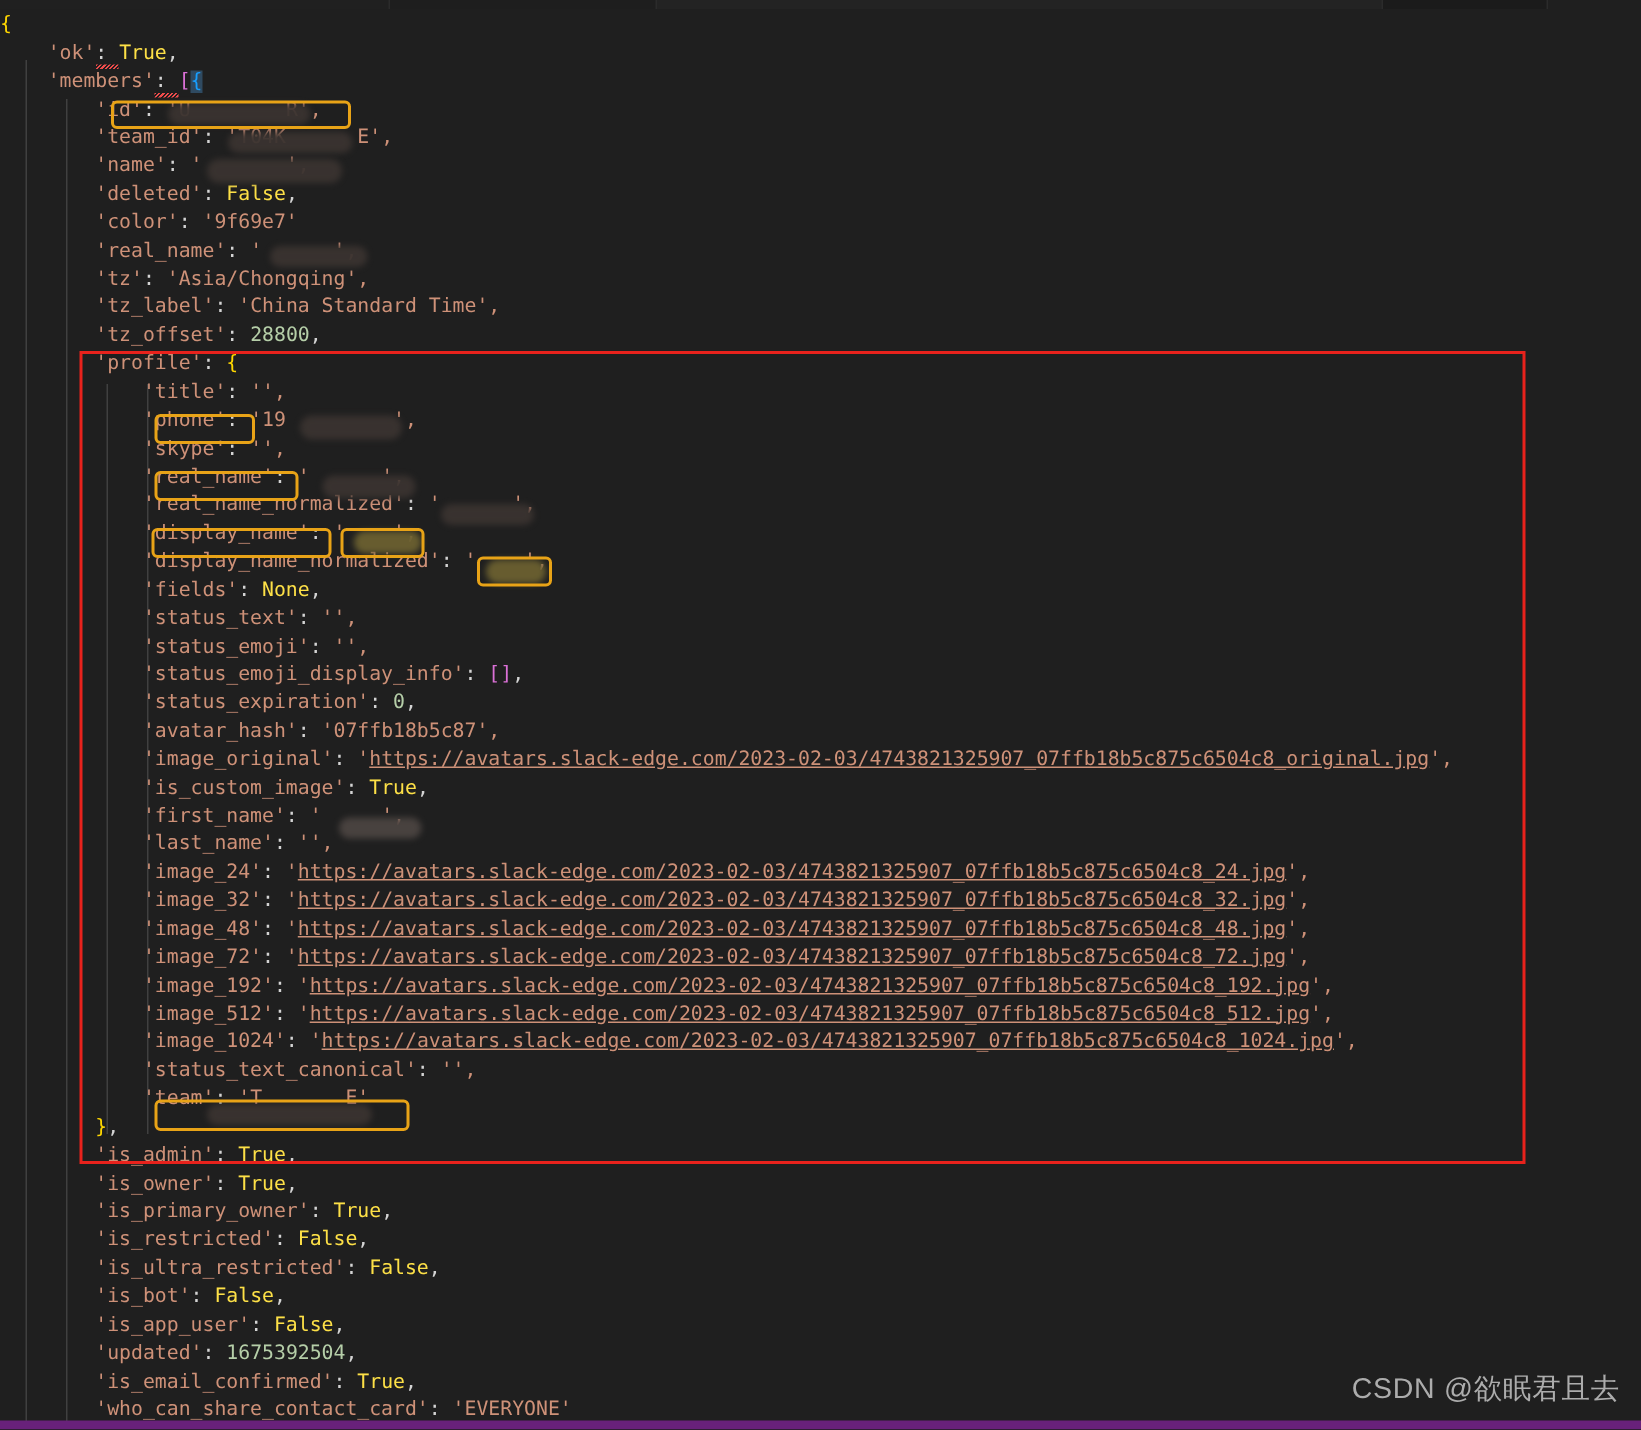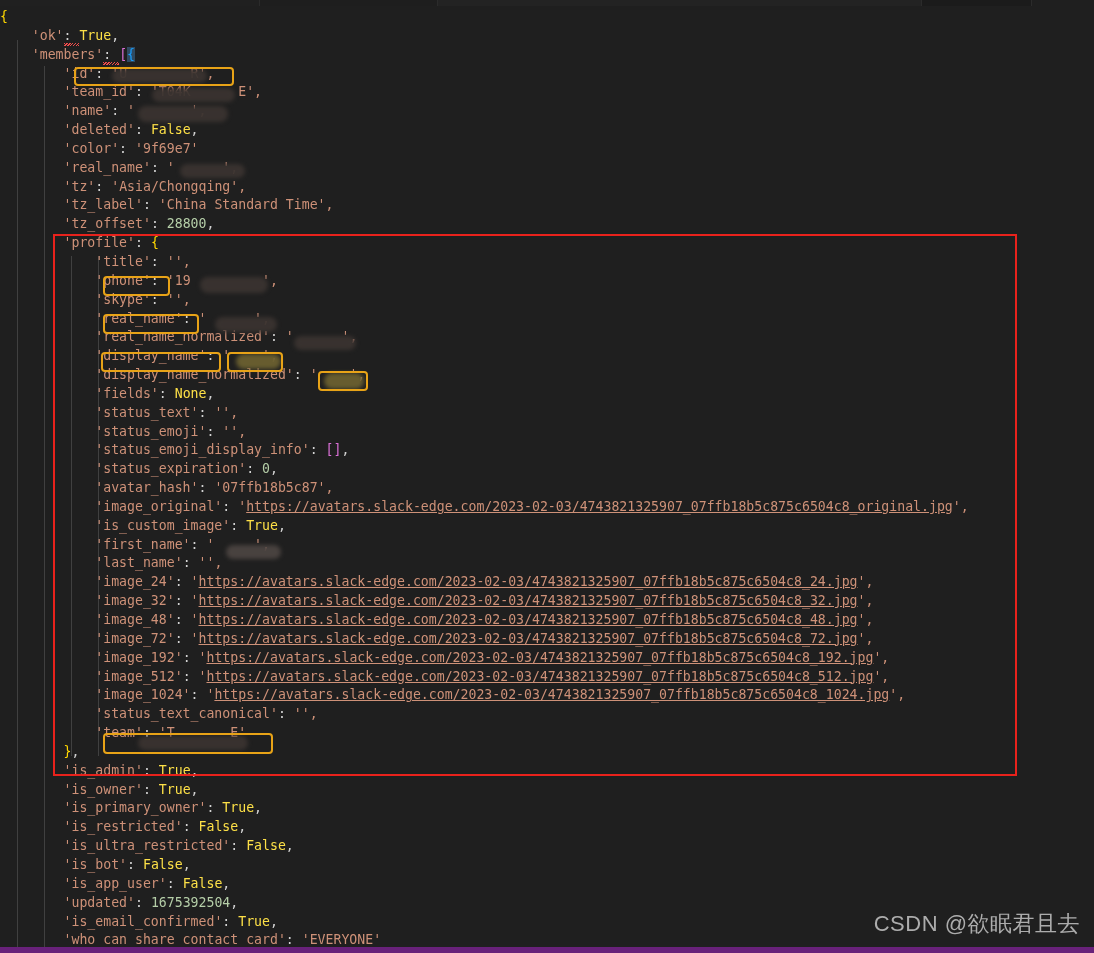--- a/index.html
+++ b/index.html
@@ -119,21 +119,21 @@
     width: 1094px; height: 6px;
     background: #68217a;
   }
 
   
   #watermark {
     position: absolute;
     right: 14px; bottom: 14px;
     color: #b9b9b9;
     font-family: "Liberation Sans", "DejaVu Sans", sans-serif;
-    font-size: 22px;
+    font-size: 19px;
     letter-spacing: .5px;
     opacity: .92;
   }
 </style>
 </head>
 <body>
 
 <div id="topbar">
   <div class="seg s1"></div>
   <div class="seg s2"></div>

